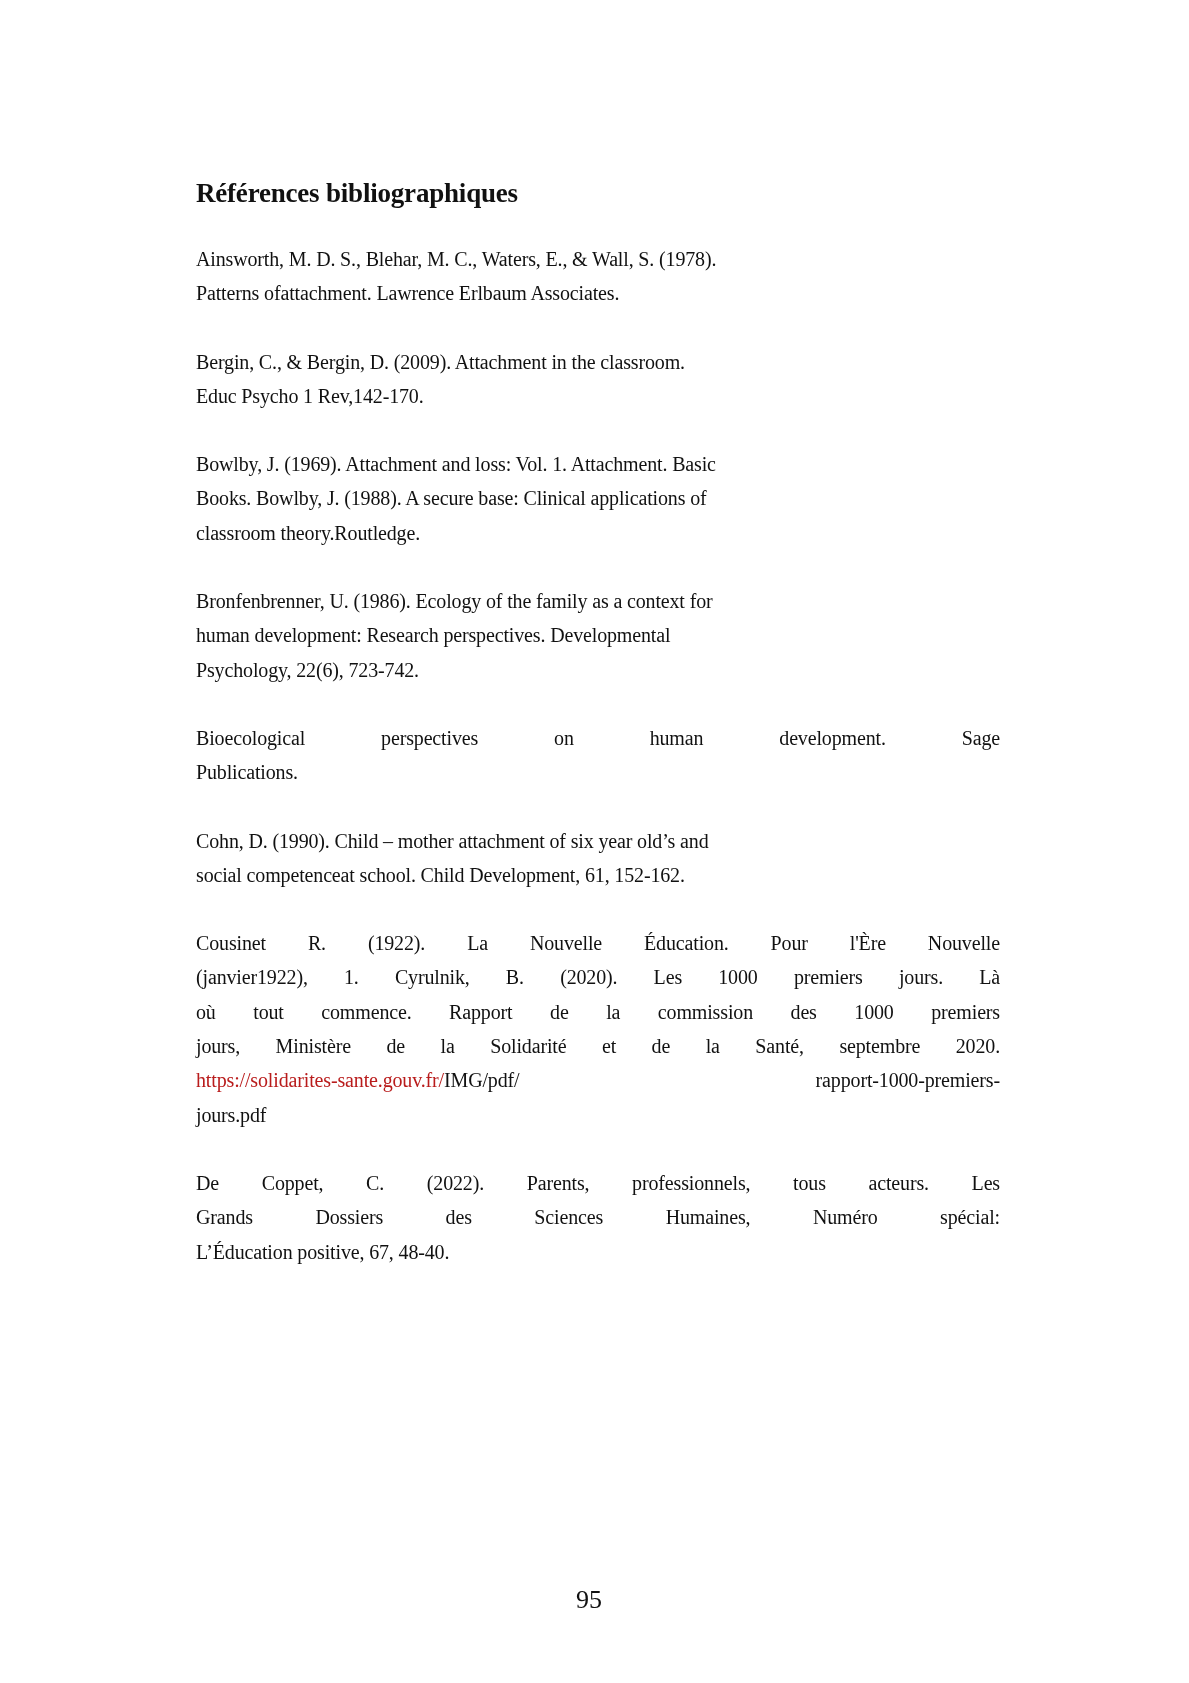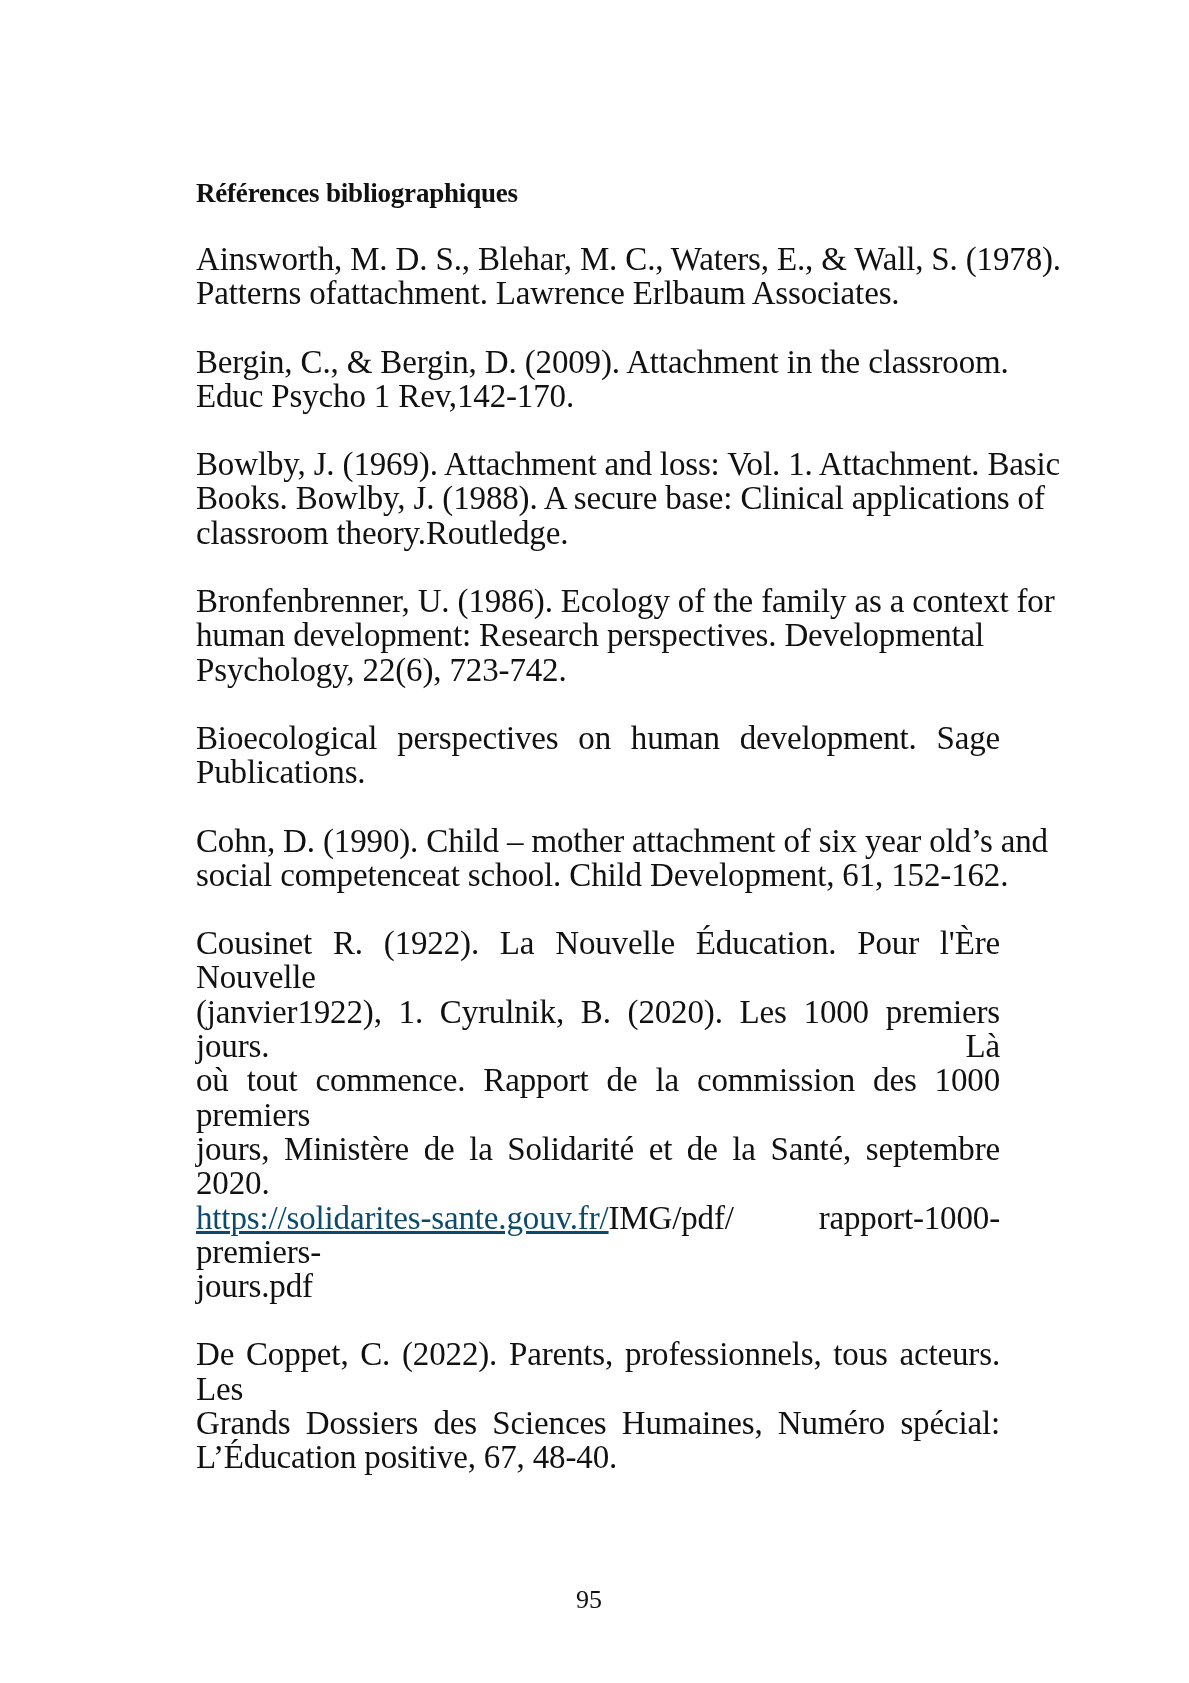--- a/index.html
+++ b/index.html
@@ -22,40 +22,39 @@
       width: 804px;
     }
     .title {
       font-weight: bold;
       font-size: 27px;
       line-height: 34px;
       margin: 0 0 32px 0;
       letter-spacing: -0.2px;
     }
     .ref {
-      font-size: 33px;
+      font-size: 20px;
       line-height: 34.3px;
       margin: 0 0 34px 0;
       letter-spacing: -0.15px;
     }
     .ref .line {
       display: block;
       white-space: nowrap;
     }
     .ref.justified .line {
       text-align: justify;
       text-align-last: justify;
       white-space: normal;
     }
     .ref.justified .line.last {
       text-align-last: left;
     }
     a.link {
-      color: #0c4a6e;
-      text-decoration: underline;
+      color: #b91c1c;
     }
     .page-number {
       position: absolute;
       left: 0;
       width: 1178px;
       top: 1585px;
       text-align: center;
       font-size: 26px;
       line-height: 30px;
     }

